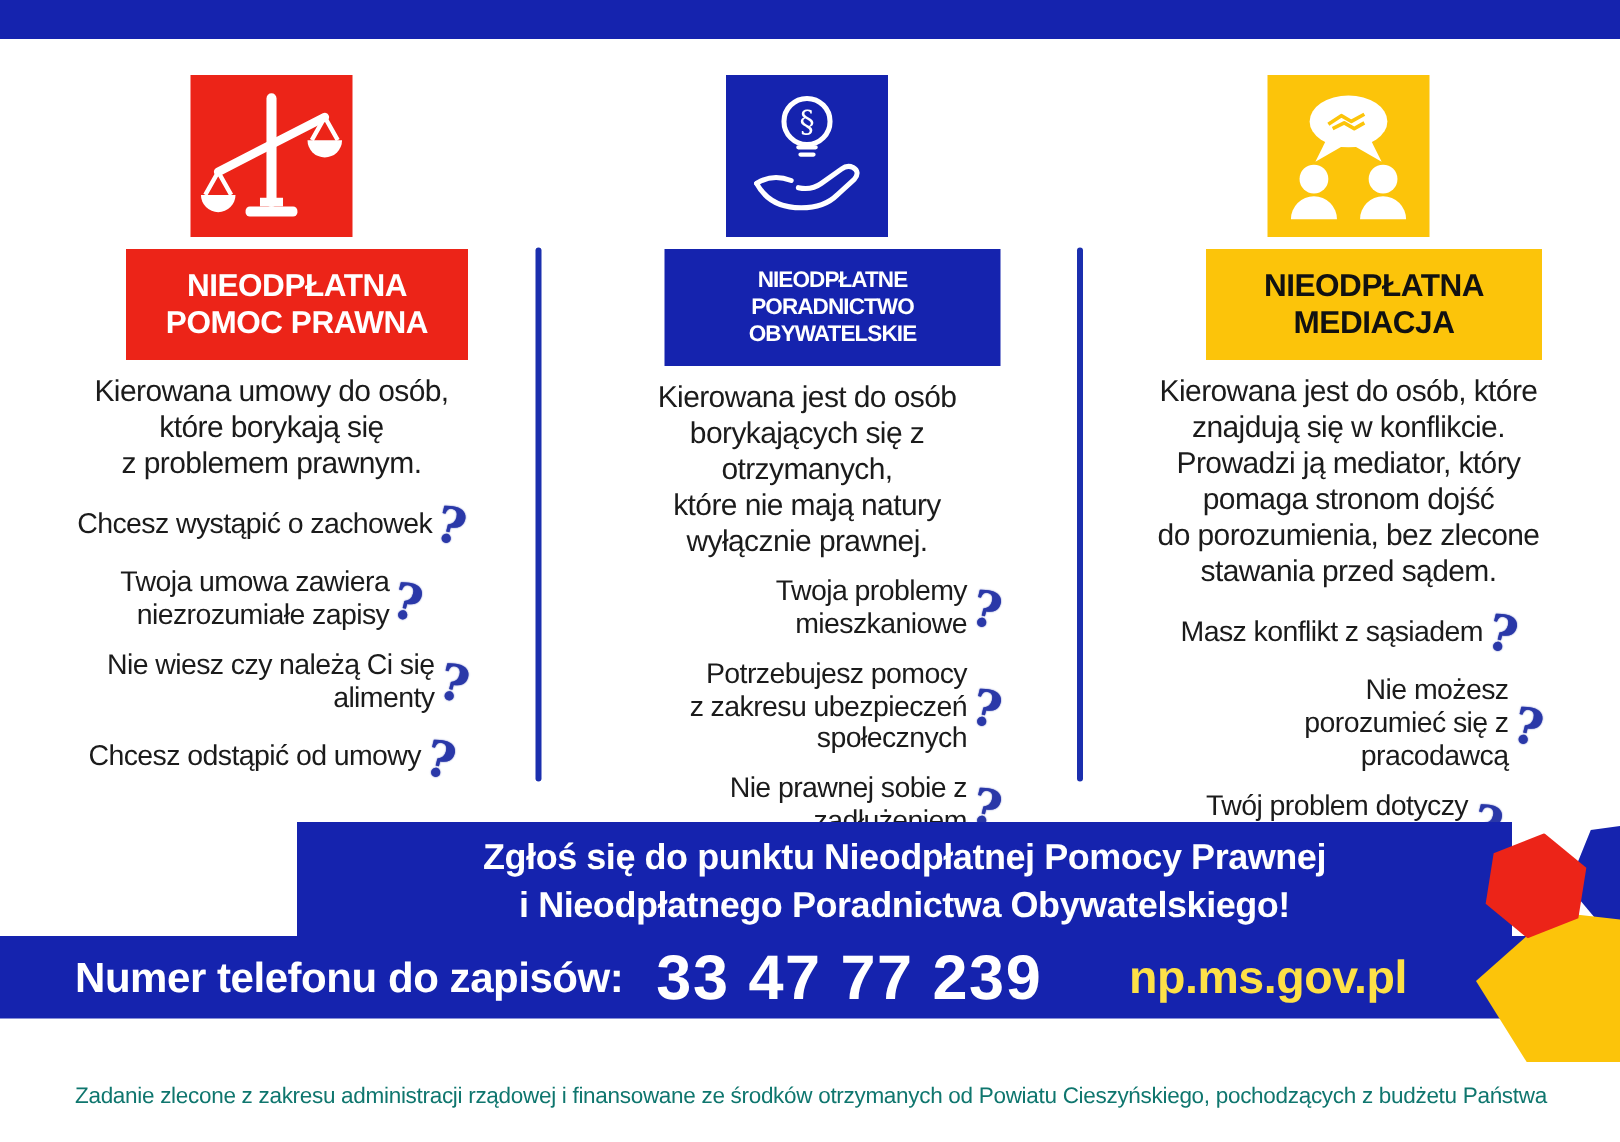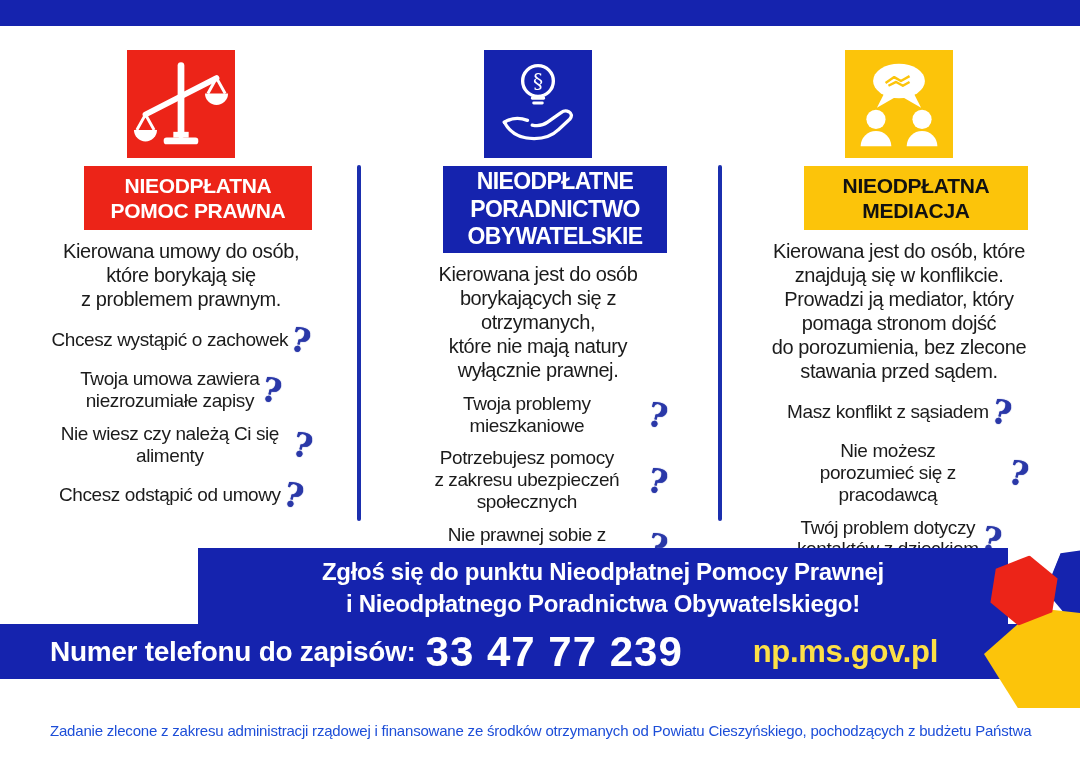--- a/index.html
+++ b/index.html
@@ -5,53 +5,53 @@
   html,body{margin:0;padding:0;background:#ffffff;}
   .poster{
     position:relative;width:1080px;height:761px;background:#ffffff;
     overflow:hidden;font-family:"Liberation Sans",sans-serif;color:#151515;
   }
   
   .top-bar{position:absolute;left:0;top:0;width:1080px;height:26px;background:#1523AE;}
   .phone-bar{position:absolute;left:0;top:624px;width:1080px;height:55px;background:#1523AE;
     display:flex;align-items:center;z-index:1;}
   .phone-label{color:#fff;font-weight:bold;font-size:28px;margin-left:50px;letter-spacing:-0.3px;}
-  .phone-number{color:#fff;font-weight:bold;font-size:42px;margin-left:10px;letter-spacing:1px;}
+  .phone-number{color:#fff;font-weight:bold;font-size:42px;margin-left:22px;letter-spacing:1px;}
   .phone-site{position:absolute;right:142px;color:#fde047;font-weight:bold;font-size:31px;letter-spacing:-0.3px;}
   
   .col{position:absolute;top:50px;text-align:center;}
   .col1{left:50px;width:262px;}
   .col2{left:409px;width:258px;}
   .col3{left:770px;width:258px;}
   .icon-box{width:108px;height:108px;margin:0 auto;display:flex;align-items:center;justify-content:center;}
   .icon-box svg{width:96px;height:96px;display:block;}
   .bg-red{background:#EC2418;}
   .bg-blue{background:#1523AE;}
   .bg-yellow{background:#FCC40A;}
   .band{margin-top:8px;min-height:64px;display:flex;align-items:center;justify-content:center;
     font-weight:bold;font-size:21px;line-height:1.2;text-transform:uppercase;color:#fff;
-    white-space:pre-line;letter-spacing:-0.3px;padding:2px 4px;box-sizing:border-box;margin-left:34px;}
+    white-space:pre-line;letter-spacing:-0.3px;padding:12px 4px;box-sizing:border-box;margin-left:34px;}
   .band.dark-text{color:#111111;}
-  .band.tight{font-size:23px;letter-spacing:-0.6px;}
+  .band.tight{font-size:15px;letter-spacing:-0.6px;}
   .desc{margin-top:9px;font-size:20px;line-height:1.2;white-space:pre-line;letter-spacing:-0.4px;color:#1b1b1b;}
   .question{display:flex;align-items:center;justify-content:center;margin-top:11px;gap:3px;}
-  .q-text{font-size:19px;line-height:1.15;white-space:pre-line;letter-spacing:-0.4px;color:#1b1b1b;}
+  .q-text{font-size:19px;line-height:1.15;white-space:pre-line;letter-spacing:-0.4px;color:#1b1b1b;text-align:right;}
   .q-icon{font-family:"DejaVu Serif",serif;font-weight:bold;font-size:33px;line-height:1;
     color:#2A38A8;transform:rotate(14deg);display:inline-block;margin-top:2px;
     text-shadow:0 0 1px #2A38A8;}
   
   .divider{position:absolute;top:165px;width:4px;height:356px;background:#1B2FAE;border-radius:2px;}
   .divider-1{left:357px;}
   .divider-2{left:718px;}
   
   .banner{position:absolute;left:198px;top:548px;width:810px;height:80px;background:#1523AE;
     display:flex;align-items:center;justify-content:center;color:#fff;font-weight:bold;
     font-size:24px;line-height:1.35;text-align:center;white-space:pre-line;letter-spacing:-0.3px;}
   
-  .footer-note{position:absolute;left:50px;top:722px;font-size:15px;color:#1d4ed8;letter-spacing:-0.2px;}
+  .footer-note{position:absolute;left:50px;top:722px;font-size:15px;color:#0f766e;letter-spacing:-0.2px;}
   
   .hex{position:absolute;}
   .hex-blue{left:1046px;top:544px;width:88px;height:84px;background:#1523AE;
     clip-path:polygon(50% 0,95% 27%,95% 75%,50% 100%,5% 75%,5% 27%);transform:rotate(22deg);z-index:2;}
   .hex-yellow{left:984px;top:608px;width:130px;height:100px;background:#FCC40A;
     clip-path:polygon(40% 0,100% 9%,100% 100%,26% 100%,0 46%);z-index:3;}
   .hex-red{left:990px;top:555px;width:68px;height:71px;background:#EC2418;
     clip-path:polygon(50% 0,96% 26%,96% 74%,50% 100%,4% 74%,4% 26%);transform:rotate(9deg);z-index:4;}
 </style>
 </head>

